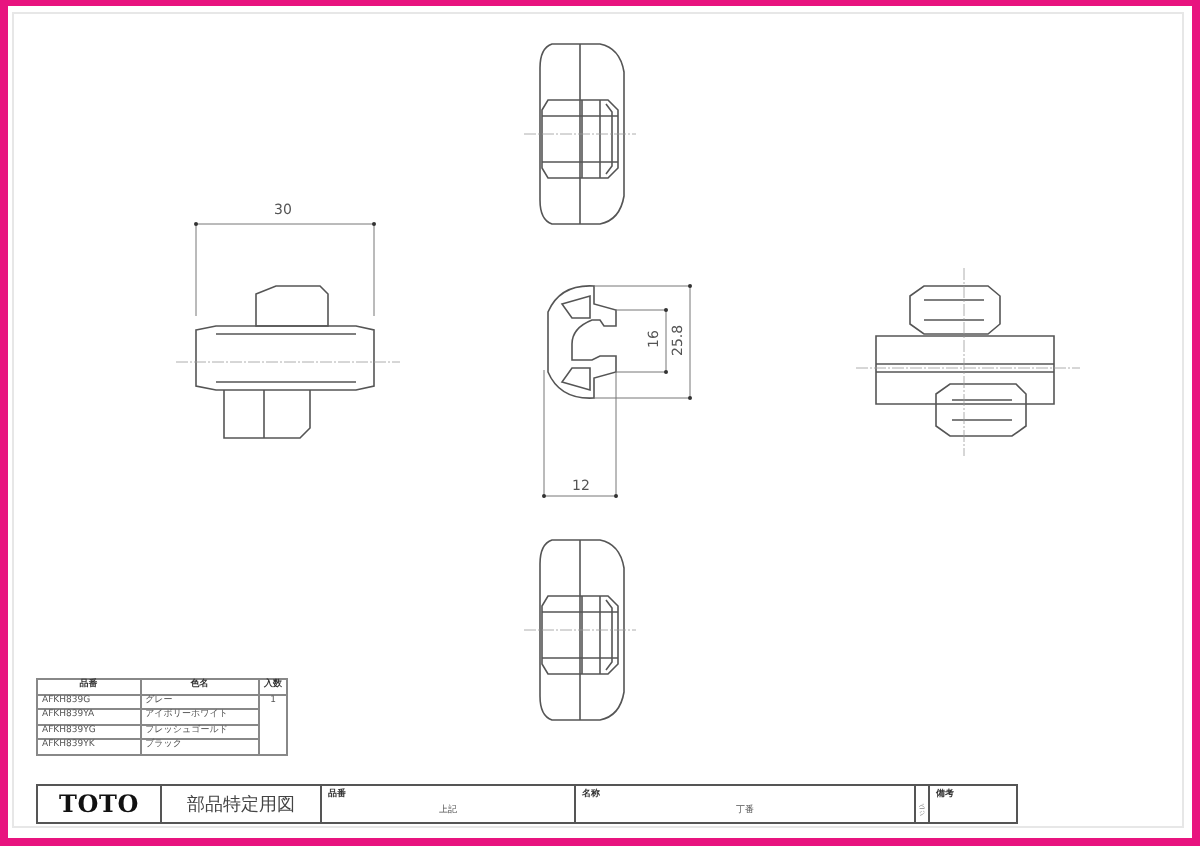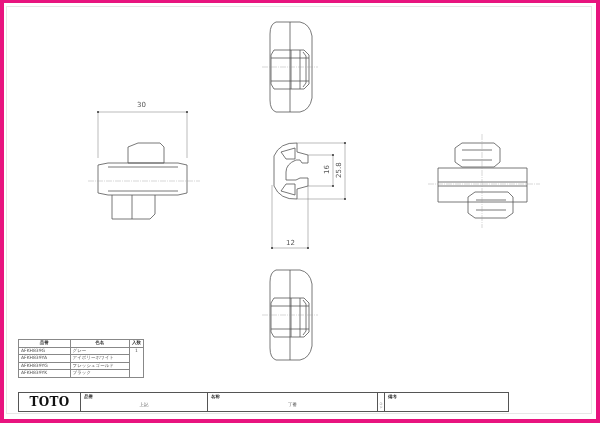--- a/index.html
+++ b/index.html
@@ -144,20 +144,21 @@
     </tr>
     <tr>
       <td>AFKH839YK</td>
       <td>ブラック</td>
     </tr>
   </tbody>
 </table>
 
 <div class="tblock">
   <div class="tb-cell tb-logo">TOTO</div>
+  <div class="tb-cell tb-title">部品特定用図</div>
   <div class="tb-cell tb-hinban">
     <span class="tb-lbl">品番</span>
     <span class="tb-val">上記</span>
   </div>
   <div class="tb-cell tb-name">
     <span class="tb-lbl">名称</span>
     <span class="tb-val">丁番</span>
   </div>
   <div class="tb-cell tb-page">ページ</div>
   <div class="tb-cell tb-note">

